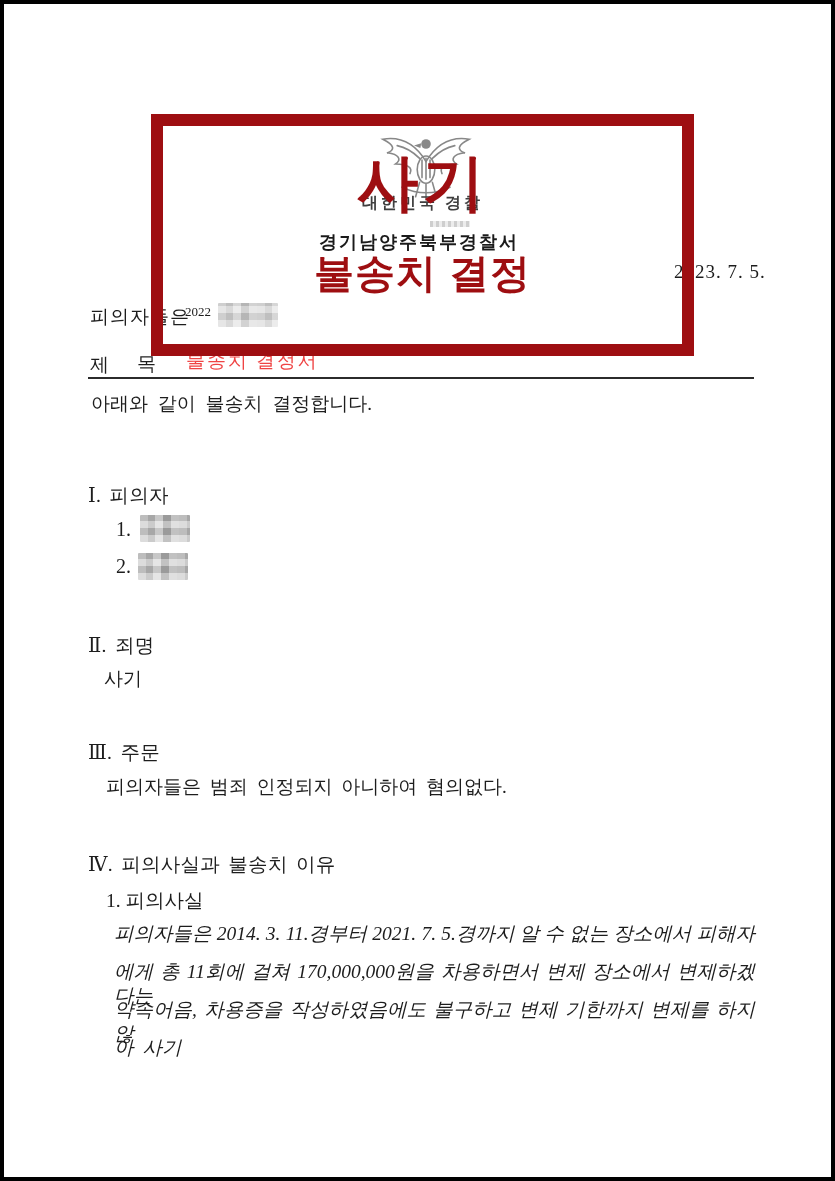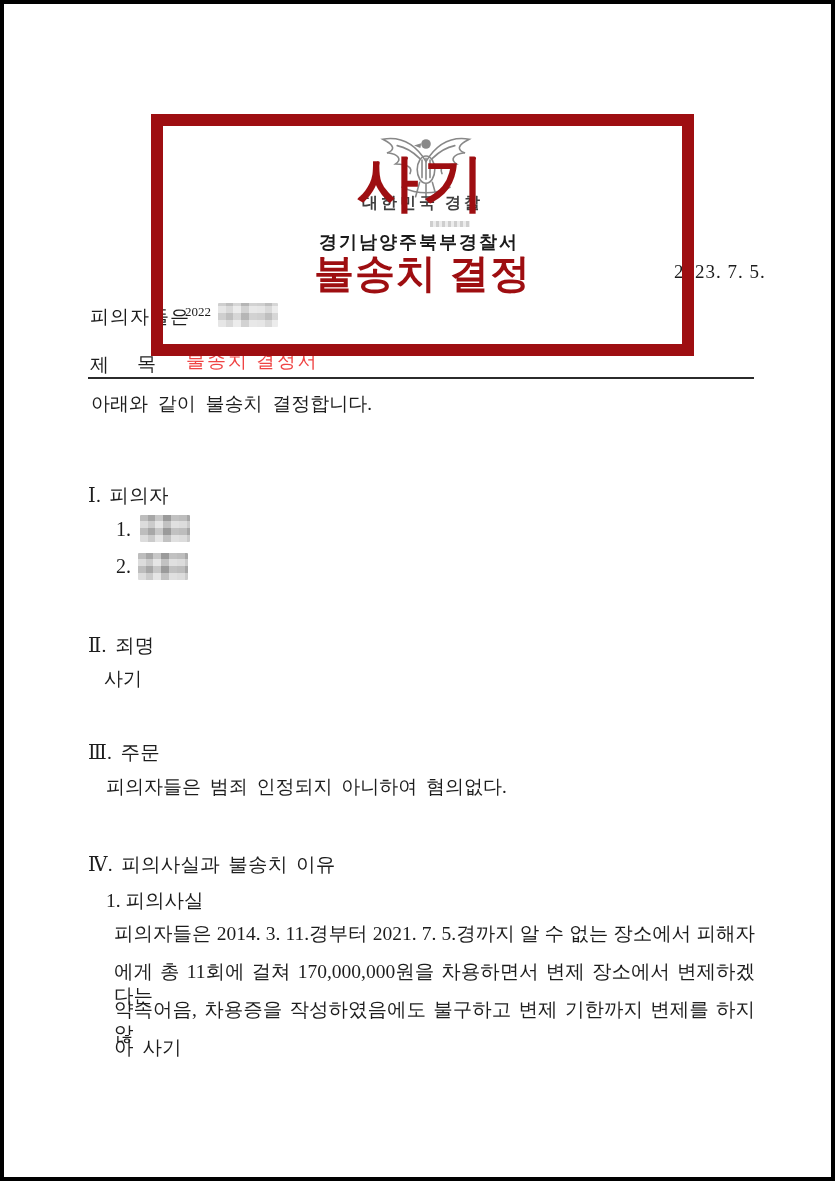--- a/index.html
+++ b/index.html
@@ -70,21 +70,21 @@
   .s1-i2{left:112px;top:551px;font-size:20px;}
   .s2-h{left:84px;top:628px;}
   .s2-b{left:100px;top:662px;}
   .s3-h{left:84px;top:735px;}
   .s3-b{left:102px;top:770px;}
   .s4-h{left:84px;top:847px;}
   .s4-sub{left:102px;top:883px;font-size:19.5px;}
   .facts{left:110px;top:918px;width:641px;z-index:1;}
   .fact-line{
     height:38px;line-height:24px;font-size:19.5px;
-    text-align:justify;text-align-last:justify;
+    text-align:justify;text-align-last:justify;font-style:italic;
   }
   .fact-line.last{text-align-last:left;word-spacing:4px;}
 
   
   .redact{
     background-image:
       repeating-linear-gradient(0deg, rgba(255,255,255,.30) 0 7px, rgba(0,0,0,.10) 7px 14px),
       repeating-linear-gradient(90deg, #c6c6c6 0 8px, #a9a9a9 8px 15px, #d4d4d4 15px 23px, #999999 23px 31px, #cccccc 31px 39px);
     border-radius:1px;z-index:1;
   }

